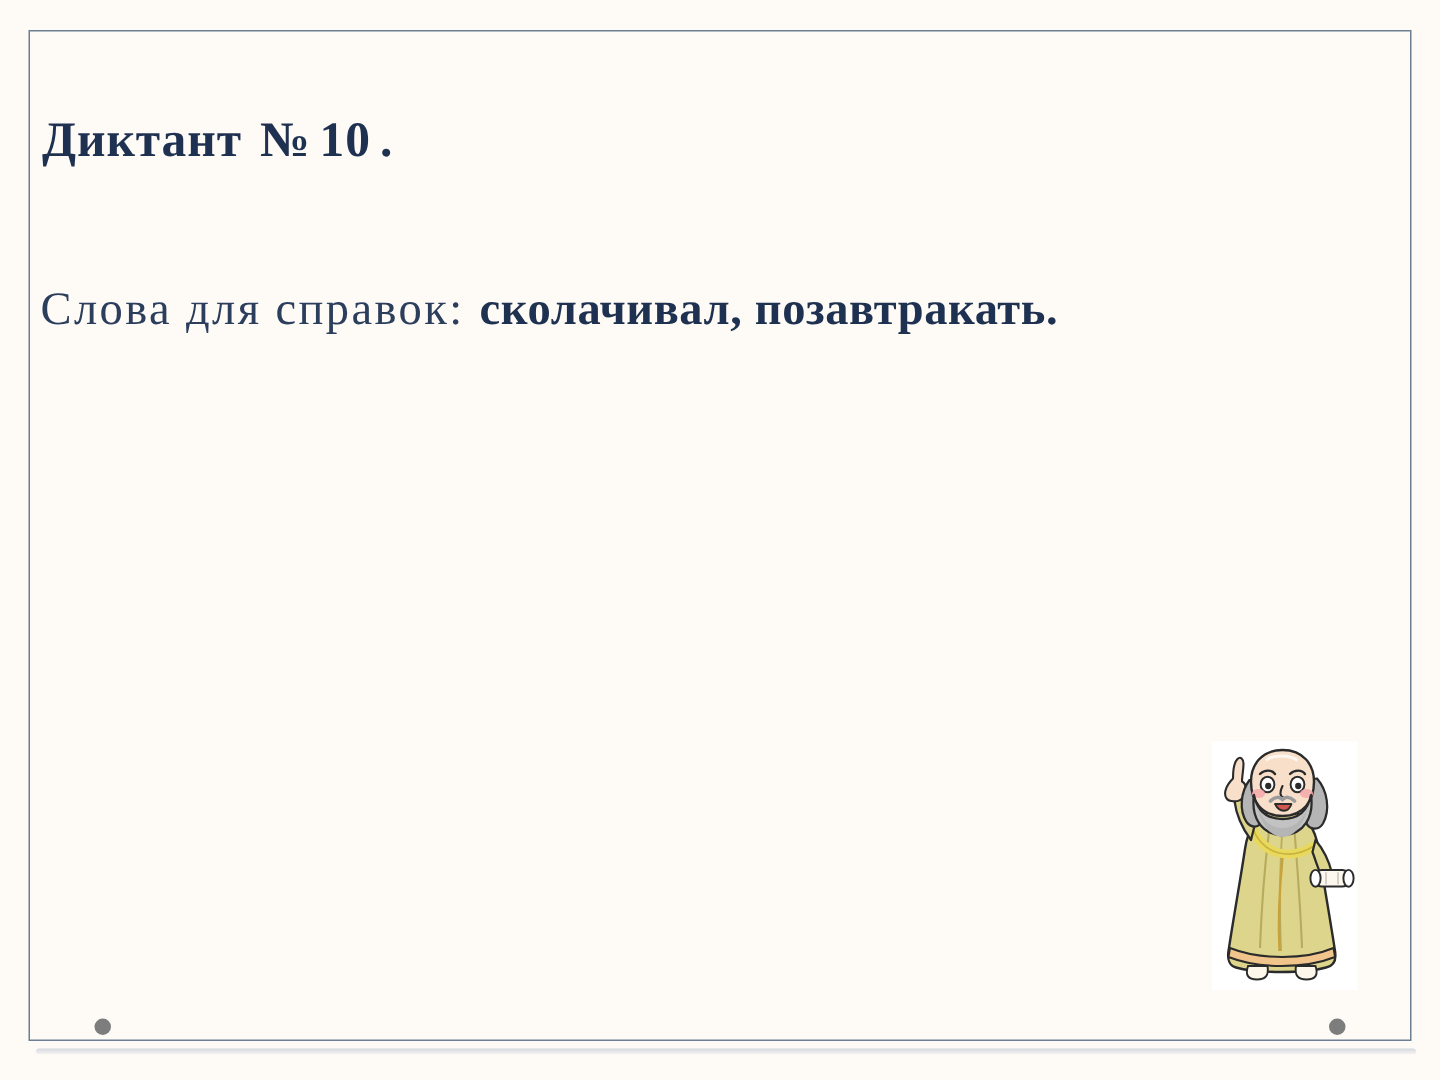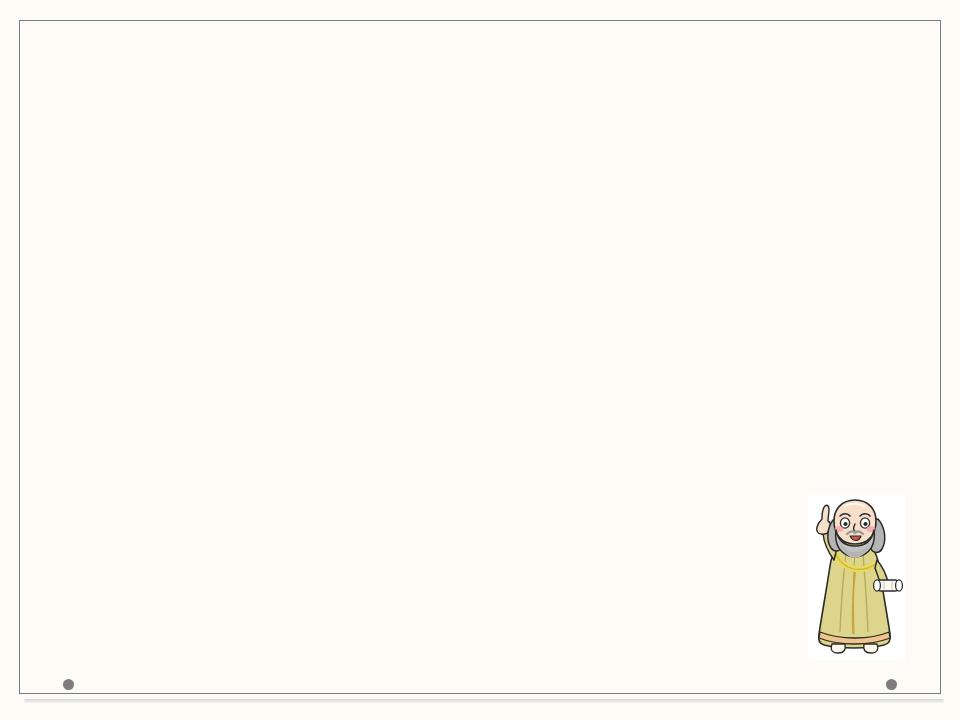--- a/index.html
+++ b/index.html
@@ -120,21 +120,27 @@
 </head>
 <body>
 
 <div id="slide">
 
   <div id="frame-shadow"></div>
   <div id="frame"></div>
 
   <div id="content">
 
-
+    <div class="title-line">
+      <span>Диктант</span><span class="num-sign">№</span><span class="num-val">10</span><span class="dot">.</span>
+    </div>
+
+    <div class="body-line">
+      <span class="lead">Слова для справок:</span><span class="answers">сколачивал, позавтракать.</span>
+    </div>
 
     <div class="dot-marker" id="dot-left"></div>
     <div class="dot-marker" id="dot-right"></div>
 
     <div id="clipart">
       <svg width="97" height="166" viewBox="0 0 97 166" xmlns="http://www.w3.org/2000/svg">
 
         <path d="M44 46 C30 48 24 58 22 72 C19 92 14 120 11 140 C10 146 12 150 16 151
                  C30 155 62 155 76 151 C81 150 83 146 82 140 C79 120 74 92 71 72
                  C69 58 62 48 50 46 Z" fill="#ded58c" stroke="#2b2b2b" stroke-width="1.6" stroke-linejoin="round"></path>

